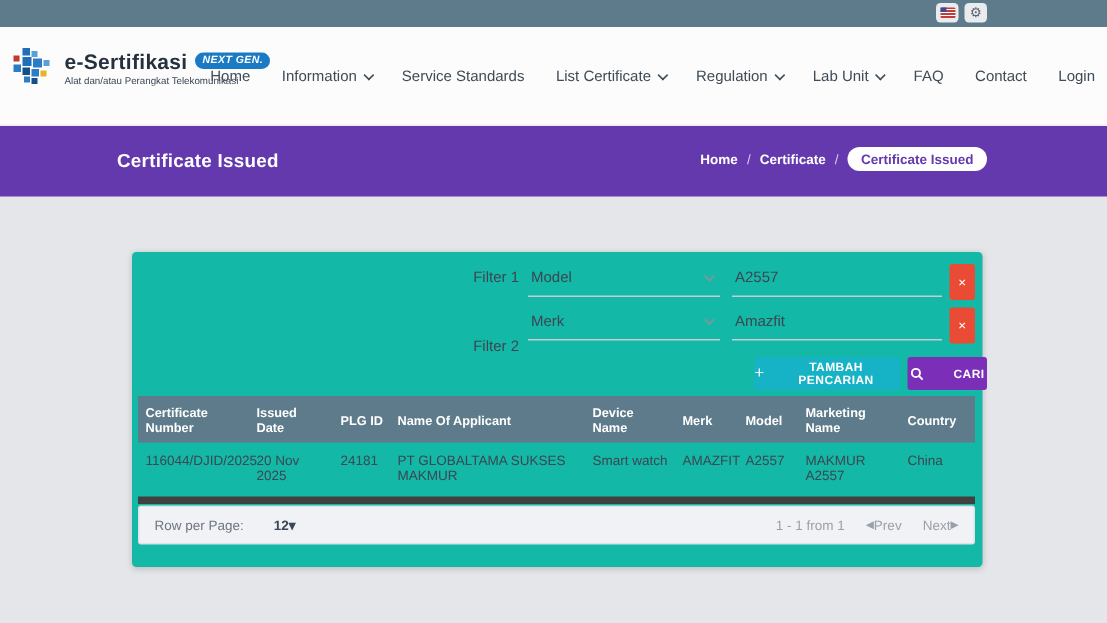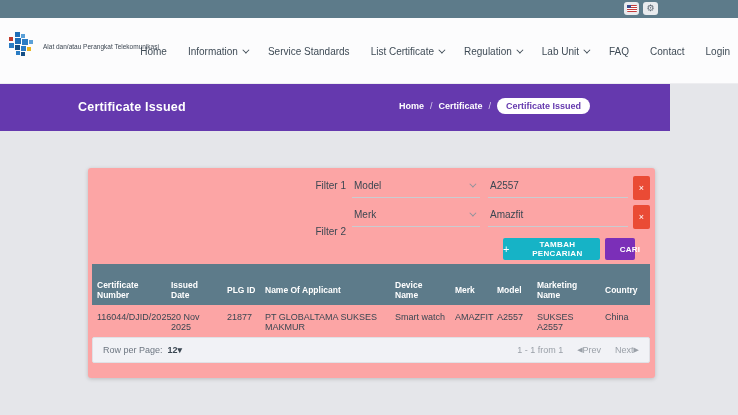--- a/index.html
+++ b/index.html
@@ -19,49 +19,49 @@
   .brand { position:absolute; left:8px; top:13px; display:flex; align-items:center; gap:7px; }
   .brand-text .line1 { display:flex; align-items:center; gap:5px; }
   .brand-title { font-size:14px; font-weight:bold; color:#25313d; letter-spacing:.2px; }
   .brand-badge { background:#1a7ac4; color:#fff; font-size:7px; font-style:italic; font-weight:bold; padding:2px 5px; border-radius:7px; letter-spacing:.3px; }
   .brand-sub { font-size:6.5px; color:#3c4652; margin-top:2px; }
   .nav-items { position:absolute; right:8px; top:0; height:66px; display:flex; align-items:center; gap:21px; }
   .nav-item { font-size:10px; color:#3f4b56; display:flex; align-items:center; gap:4px; cursor:pointer; white-space:nowrap; }
   .chev { width:5px; height:5px; border-right:1.2px solid #3f4b56; border-bottom:1.2px solid #3f4b56; transform:rotate(45deg) translateY(-2px); display:inline-block; }
 
   
-  .pagehead { position:absolute; left:0; top:84px; width:670px; height:47px; background:#6539ae; }
+  .pagehead { position:absolute; left:0; top:84px; width:738px; height:47px; background:#6539ae; }
   .page-title { position:absolute; left:78px; top:16px; color:#fff; font-size:12.5px; font-weight:600; letter-spacing:.2px; }
   .breadcrumb { position:absolute; right:80px; top:14px; display:flex; align-items:center; gap:6px; }
   .bc-link { color:#fff; font-size:9px; font-weight:600; cursor:pointer; }
   .bc-sep { color:#d9cdee; font-size:9px; }
   .bc-pill { background:#fff; color:#6539ae; font-size:9px; font-weight:700; padding:3px 9px; border-radius:10px; }
 
   
-  .card { position:absolute; left:88px; top:168px; width:567px; height:210px; background:#fca5a5; border-radius:3px; box-shadow:0 1px 4px rgba(0,0,0,.18); }
+  .card { position:absolute; left:88px; top:168px; width:567px; height:210px; background:#14b8a6; border-radius:3px; box-shadow:0 1px 4px rgba(0,0,0,.18); }
 
   
   .filter-label { position:absolute; width:60px; text-align:right; font-size:10px; color:#3b4752; }
   .f-select { position:absolute; left:264px; width:128px; height:22px; border-bottom:1px solid #c9ccd1; font-size:10px; color:#3b4752; display:flex; align-items:center; justify-content:space-between; padding:0 6px 3px 2px; cursor:pointer; }
   .f-select .chev { border-color:#8a929b; }
   .f-input { position:absolute; left:400px; width:140px; height:22px; border:none; border-bottom:1px solid #c9ccd1; font-size:10px; color:#3b4752; padding:0 2px 3px 2px; font-family:"Liberation Sans",sans-serif; background:transparent; outline:none; }
   .f-clear { position:absolute; left:545px; width:17px; height:24px; background:#ea4b35; border:none; border-radius:2px; color:#fff; font-size:9px; cursor:pointer; display:flex; align-items:center; justify-content:center; }
 
   .btn-teal { position:absolute; left:415px; top:70px; width:97px; height:22px; background:#16b3c6; border:none; border-radius:2px; color:#fff; font-size:8px; font-weight:bold; letter-spacing:.3px; cursor:pointer; display:flex; align-items:center; justify-content:center; gap:5px; }
   .btn-teal .plus { font-size:11px; font-weight:normal; }
-  .btn-purple { position:absolute; left:517px; top:70px; width:30px; height:22px; background:#7b2fb8; border:none; border-radius:2px; color:#fff; font-size:8px; font-weight:bold; letter-spacing:.3px; cursor:pointer; display:flex; align-items:center; justify-content:center; gap:20px; }
+  .btn-purple { position:absolute; left:517px; top:70px; width:53px; height:22px; background:#7b2fb8; border:none; border-radius:2px; color:#fff; font-size:8px; font-weight:bold; letter-spacing:.3px; cursor:pointer; display:flex; align-items:center; justify-content:center; gap:20px; }
 
   
   .tbl { position:absolute; left:4px; top:96px; width:558px; border-collapse:collapse; table-layout:fixed; }
-  .tbl th { background:#5d7b8a; color:#fff; font-size:8.5px; font-weight:600; text-align:left; padding:16px 4px 5px 5px; height:31px; vertical-align:middle; }
+  .tbl th { background:#5d7b8a; color:#fff; font-size:8.5px; font-weight:600; text-align:left; padding:6px 4px 5px 5px; height:31px; vertical-align:middle; }
   .tbl td { font-size:9px; color:#3b4752; padding:7px 4px 7px 5px; vertical-align:top; border-bottom:5px solid #404040; height:38px; }
 
   
   .pager { position:absolute; left:4px; top:169px; width:558px; height:26px; background:#f1f2f6; border:1px solid #e0e1e6; border-radius:2px; display:flex; align-items:center; justify-content:space-between; padding:0 10px; }
-  .pager-left { font-size:9px; color:#6d7681; display:flex; align-items:flex-end; gap:5px; }
+  .pager-left { font-size:9px; color:#6d7681; display:flex; align-items:flex-end; gap:20px; }
   .rpp-value { font-weight:bold; color:#3b4752; cursor:pointer; }
   .pager-right { display:flex; align-items:center; gap:14px; font-size:9px; color:#9aa0a8;margin-left:44px; }
   .pg-btn { display:flex; align-items:center; gap:0; cursor:pointer; color:#9aa0a8; }
   .tri { font-size:7px; }
 </style>
 </head>
 <body>
 
 <div class="topbar">
   <div class="topbar-actions">
@@ -84,20 +84,24 @@
       <rect x="7" y="7" width="6" height="6" fill="#1f6fb8"></rect>
       <rect x="14" y="8" width="6" height="6" fill="#2a7cc4"></rect>
       <rect x="21" y="9" width="4" height="4" fill="#5aa0d8"></rect>
       <rect x="7" y="14" width="5" height="5" fill="#154f86"></rect>
       <rect x="13" y="15" width="5" height="5" fill="#2a7cc4"></rect>
       <rect x="19" y="16" width="4" height="4" fill="#e8b421"></rect>
       <rect x="8" y="20" width="4" height="4" fill="#2a7cc4"></rect>
       <rect x="13" y="21" width="4" height="4" fill="#154f86"></rect>
     </svg>
     <div class="brand-text">
+      <div class="line1">
+        <span class="brand-title">e-Sertifikasi</span>
+        <span class="brand-badge">NEXT GEN.</span>
+      </div>
       <div class="brand-sub">Alat dan/atau Perangkat Telekomunikasi</div>
     </div>
   </div>
   <div class="nav-items">
     <span class="nav-item">
         <span>Home</span>
       </span>
     <span class="nav-item">
         <span>Information</span>
         <span class="chev"></span>
@@ -196,26 +200,26 @@
         <th>Merk</th>
         <th>Model</th>
         <th>Marketing Name</th>
         <th>Country</th>
       </tr>
     </thead>
     <tbody>
       <tr>
         <td>116044/DJID/2025</td>
         <td>20 Nov 2025</td>
-        <td>21877</td>
+        <td>24181</td>
         <td>PT GLOBALTAMA SUKSES MAKMUR</td>
         <td>Smart watch</td>
         <td>AMAZFIT</td>
         <td>A2557</td>
-        <td>SUKSES A2557</td>
+        <td>MAKMUR A2557</td>
         <td>China</td>
       </tr>
     </tbody>
   </table>
 
   <div class="pager">
     <div class="pager-left">
       <span>Row per Page:</span>
       <span class="rpp-value"><span>12</span><span>▾</span></span>
     </div>

